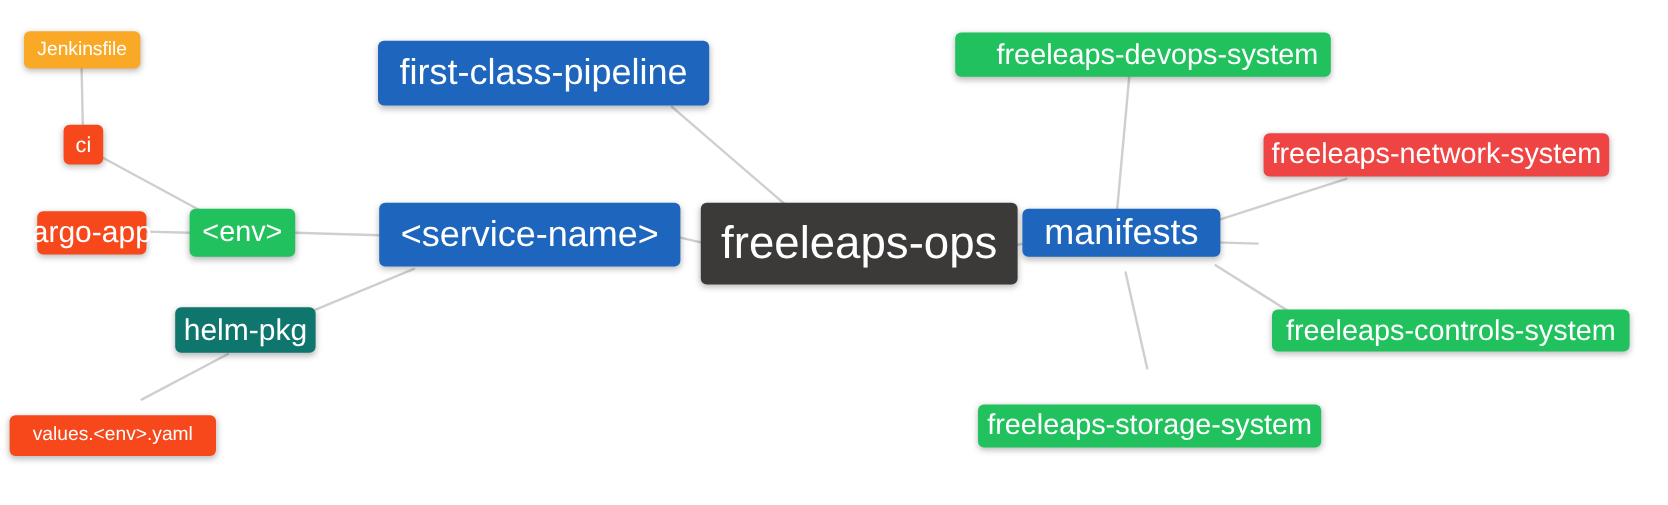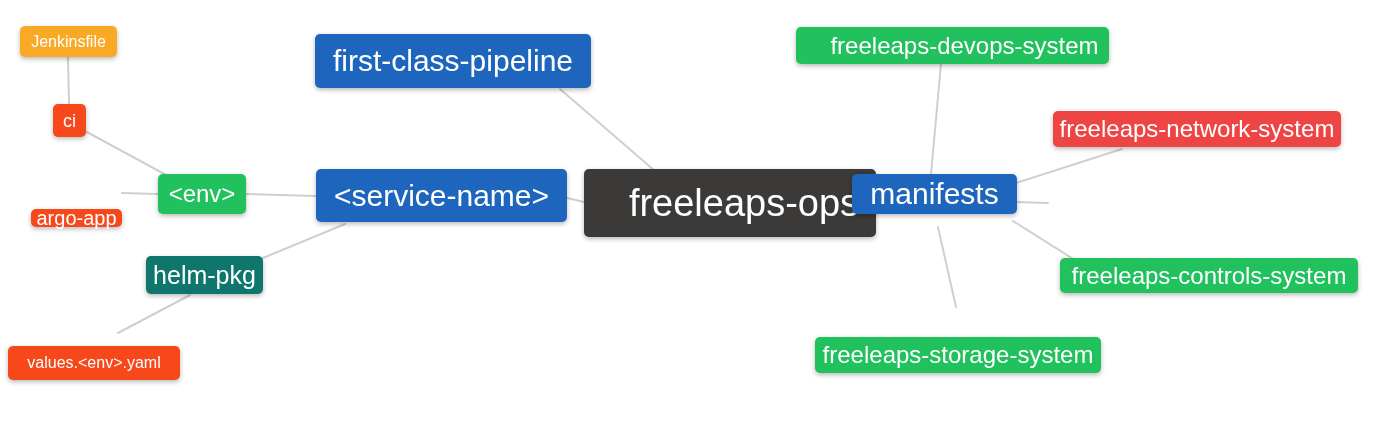--- a/index.html
+++ b/index.html
@@ -44,39 +44,39 @@
       <line x1="1013" y1="221" x2="1078" y2="262" stroke="#CFCFCF" stroke-width="2" stroke-linecap="round"></line>
       <line x1="938" y1="227" x2="956" y2="307" stroke="#CFCFCF" stroke-width="2" stroke-linecap="round"></line>
     </svg>
 
   <div class="node" style="left: 20px; top: 26px; width: 97px; height: 31px; font-size: 16px; background: rgb(250, 169, 38); color: rgb(255, 255, 255);">
       <span class="label">Jenkinsfile</span>
     </div>
   <div class="node" style="left: 53px; top: 104px; width: 33px; height: 33px; font-size: 18px; background: rgb(247, 72, 28); color: rgb(255, 255, 255);">
       <span class="label">ci</span>
     </div>
-  <div class="node" style="left: 31px; top: 176px; width: 91px; height: 18px; font-size: 20px; background: rgb(247, 72, 28); color: rgb(255, 255, 255); margin-top: 33px;">
+  <div class="node" style="left: 31px; top: 176px; width: 91px; height: 36px; font-size: 25px; background: rgb(247, 72, 28); color: rgb(255, 255, 255);">
       <span class="label">argo-app</span>
     </div>
   <div class="node" style="left: 158px; top: 174px; width: 88px; height: 40px; font-size: 24px; background: rgb(33, 193, 94); color: rgb(255, 255, 255);">
       <span class="label">&lt;env&gt;</span>
     </div>
   <div class="node" style="left: 146px; top: 256px; width: 117px; height: 38px; font-size: 25px; background: #0f766e; color: rgb(255, 255, 255);">
       <span class="label">helm-pkg</span>
     </div>
   <div class="node" style="left: 8px; top: 333px; width: 172px; height: 34px; font-size: 16px; background: rgb(247, 72, 28); color: rgb(255, 255, 255); margin-top: 13px;">
       <span class="label">values.&lt;env&gt;.yaml</span>
     </div>
   <div class="node" style="left: 315px; top: 34px; width: 276px; height: 54px; font-size: 30px; background: rgb(30, 102, 189); color: rgb(255, 255, 255);">
       <span class="label">first-class-pipeline</span>
     </div>
   <div class="node" style="left: 316px; top: 169px; width: 251px; height: 53px; font-size: 30px; background: rgb(30, 102, 189); color: rgb(255, 255, 255);">
       <span class="label">&lt;service-name&gt;</span>
     </div>
-  <div class="node" style="left: 584px; top: 169px; width: 264px; height: 68px; font-size: 38px; background: rgb(59, 58, 57); color: rgb(255, 255, 255); padding-left: 28px;">
+  <div class="node" style="left: 584px; top: 169px; width: 264px; height: 68px; font-size: 38px; background: rgb(59, 58, 57); color: rgb(255, 255, 255);">
       <span class="label">freeleaps-ops</span>
     </div>
   <div class="node" style="left: 852px; top: 174px; width: 165px; height: 40px; font-size: 30px; background: rgb(30, 102, 189); color: rgb(255, 255, 255);">
       <span class="label">manifests</span>
     </div>
   <div class="node" style="left: 796px; top: 27px; width: 289px; height: 37px; font-size: 24px; background: rgb(33, 193, 94); color: rgb(255, 255, 255); padding-left: 24px;">
       <span class="label">freeleaps-devops-system</span>
     </div>
   <div class="node" style="left: 1053px; top: 111px; width: 288px; height: 36px; font-size: 24px; background: #ef4444; color: rgb(255, 255, 255);">
       <span class="label">freeleaps-network-system</span>

